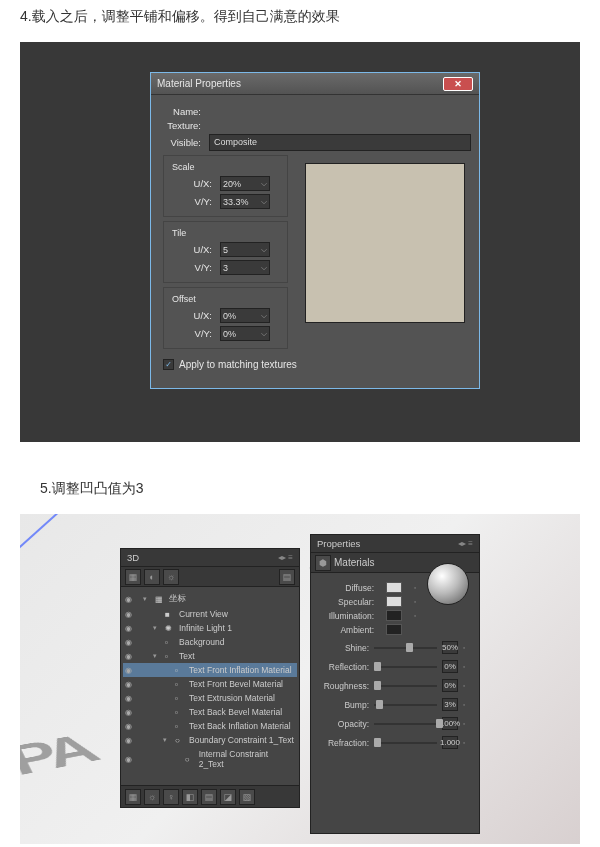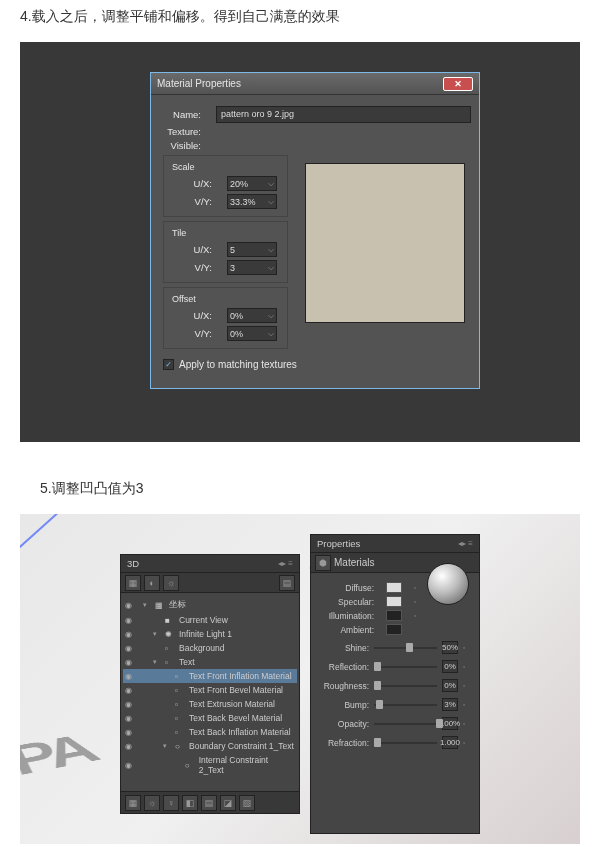--- a/index.html
+++ b/index.html
@@ -8,42 +8,42 @@
 .shot{margin:8px 20px 30px;background:#383838;position:relative}
 .shot1{height:400px}
 .shot2{height:330px;overflow:hidden}
 
 
 .dlg{position:absolute;left:130px;top:30px;width:330px;background:#535353;border:1px solid #7cb9e8;font-size:10px;color:#e6e6e6}
 .dlg-title{background:linear-gradient(#6a6a6a,#535353);height:22px;display:flex;align-items:center;padding:0 6px;border-bottom:1px solid #333}
 .dlg-title span{flex:1}
 .close-btn{width:30px;height:14px;background:#c94f4f;border:1px solid #fff;border-radius:2px;display:flex;align-items:center;justify-content:center;color:#fff;font-weight:bold;font-size:9px}
 .dlg-body{padding:8px}
-.row{display:flex;align-items:center;margin:3px 0;gap:15px}
+.row{display:flex;align-items:center;margin:3px 0;gap:8px}
 .row label{width:42px;text-align:right;font-size:9.5px}
 .inp{flex:1;background:#3a3a3a;border:1px solid #222;padding:2px 4px;color:#ddd;font-size:9px;height:17px}
 .sel{width:50px;background:#3a3a3a;border:1px solid #222;padding:1px 2px;color:#ddd;font-size:9px;height:15px;display:flex;align-items:center;justify-content:space-between}
 .sel::after{content:"⌵";font-size:8px;color:#999}
 .group{border:1px solid #444;margin:4px 4px;padding:4px 6px;width:125px}
 .group-t{font-size:9px;margin:2px 0 4px 2px}
 .preview{position:absolute;right:14px;top:90px;width:160px;height:160px;background:#c8c1b0;border:1px solid #222}
 .chk{display:flex;align-items:center;gap:5px;margin:10px 4px}
 .chk-box{width:11px;height:11px;background:#3a3a3a;border:1px solid #222;display:flex;align-items:center;justify-content:center;color:#7cb9e8;font-size:8px}
 .btns{display:flex;justify-content:flex-end;gap:8px;margin:8px 6px 4px}
 .btn{width:70px;height:20px;background:#4a4a4a;border:1px solid #222;border-radius:10px;display:flex;align-items:center;justify-content:center;font-size:9.5px}
 
 
 .bg3d{position:absolute;inset:0;background:linear-gradient(135deg,#e8e8e8 0%,#f0f0f0 50%,#d8d0d0 100%)}
 .diagline{position:absolute;width:2px;height:600px;background:#4060ff;transform:rotate(48deg);transform-origin:top;left:80px;top:-40px;opacity:.7}
 .txt3d{position:absolute;font-size:70px;font-weight:900;color:#6a6a6a;transform:perspective(500px) rotateX(55deg) rotateZ(-18deg);letter-spacing:-5px;opacity:.6}
 .t1{left:-10px;top:200px}
 .t2{left:290px;top:20px}
 
 .panel{position:absolute;background:#454545;border:1px solid #222;font-size:9px;color:#ccc}
-.p3d{left:100px;top:40px;width:180px;height:260px}
+.p3d{left:100px;top:34px;width:180px;height:260px}
 .pprop{left:290px;top:20px;width:170px;height:300px}
 .p-head{background:#383838;height:18px;display:flex;align-items:center;padding:0 6px;font-size:9.5px;border-bottom:1px solid #222;justify-content:space-between}
 .p-head .pm{display:flex;gap:4px;font-size:8px;color:#888}
 .p-tool{background:#383838;height:20px;display:flex;align-items:center;padding:0 4px;gap:3px;border-bottom:1px solid #222}
 .ticon{width:16px;height:16px;background:#4a4a4a;border:1px solid #222;display:flex;align-items:center;justify-content:center;font-size:9px;color:#999}
 .tree{padding:4px 2px}
 .trow{display:flex;align-items:center;padding:2px 2px;gap:4px;font-size:8.5px}
 .eye{width:10px;font-size:8px;color:#aaa}
 .tind{display:inline-block}
 .trow.sel-row{background:#5a7a9a}
@@ -71,27 +71,27 @@
 
 <div class="shot shot1">
   <div class="dlg">
     <div class="dlg-title">
       <span>Material Properties</span>
       <div class="close-btn">✕</div>
     </div>
     <div class="dlg-body">
       <div class="row">
           <label>Name:</label>
-          <div class="inp">pattern oro 9 2.jpg</div>
         </div>
       <div class="row">
           <label>Texture:</label>
         </div>
       <div class="row">
           <label>Visible:</label>
+          <div class="inp" style="flex:1">Composite</div>
         </div>
 
       <div class="group">
         <div class="group-t">Scale</div>
         <div class="row">
             <label>U/X:</label>
             <div class="sel">20%</div>
           </div>
         <div class="row">
             <label>V/Y:</label>

